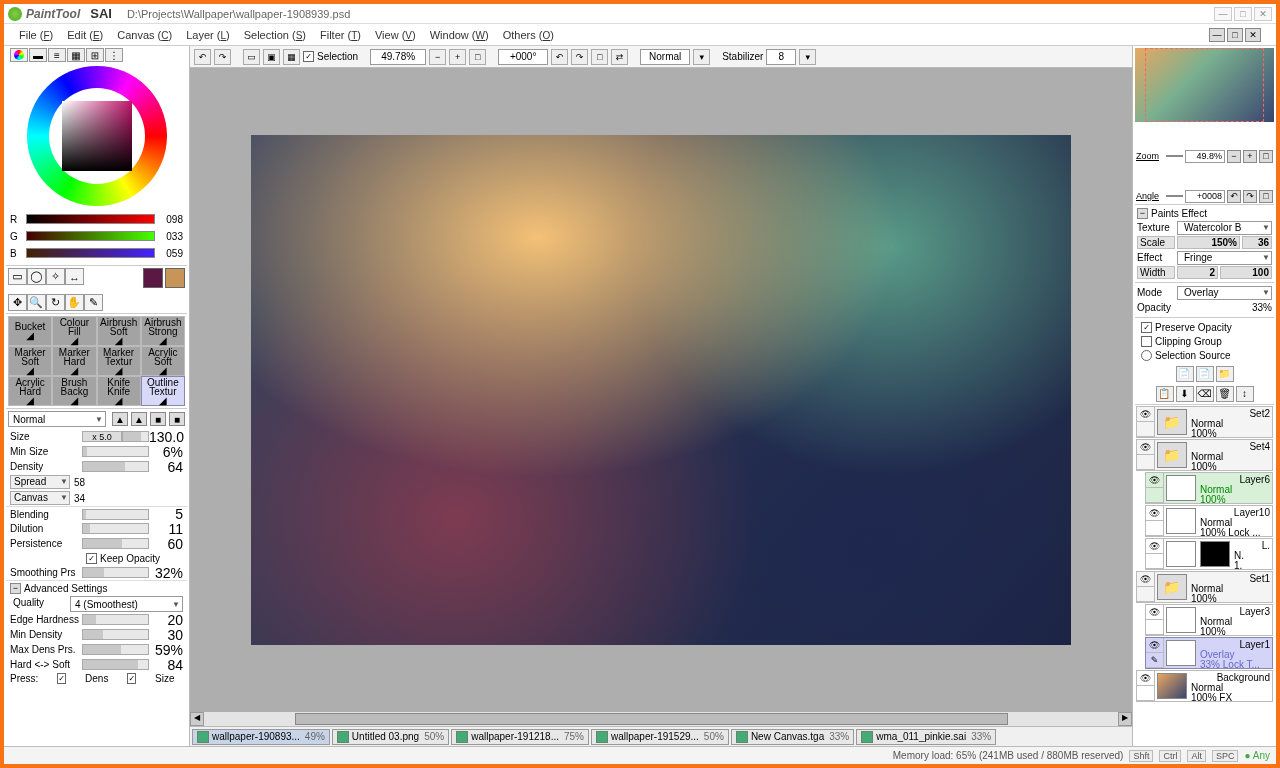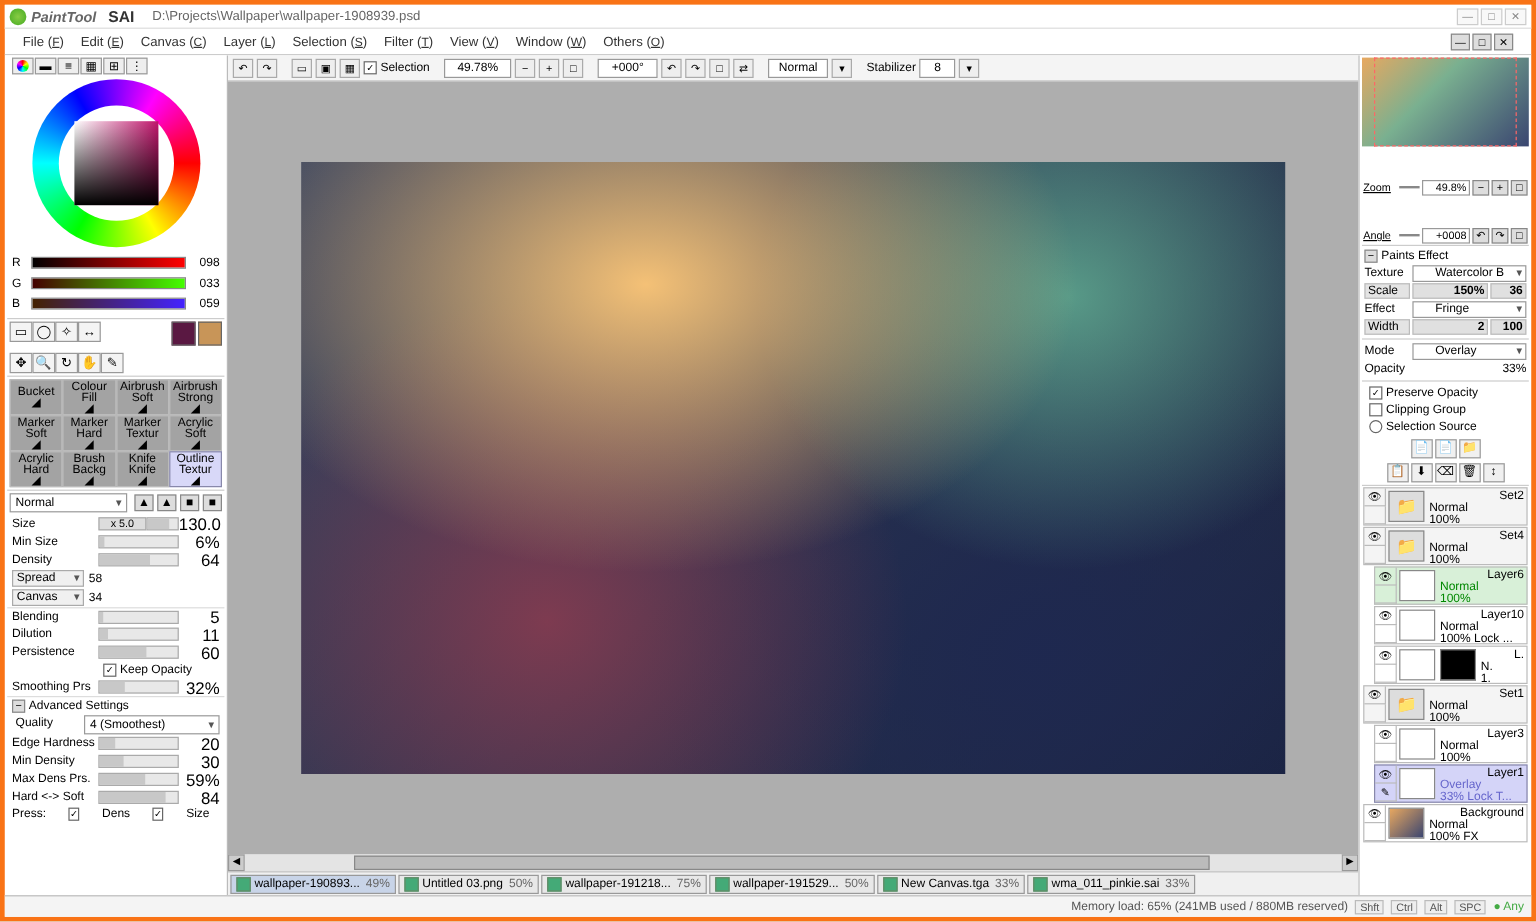--- a/index.html
+++ b/index.html
@@ -87,21 +87,21 @@
 .nav-img { width: 100%; height: 100%; background: linear-gradient(135deg, #e8a860 0%, #7ab090 40%, #3a4570 100%); }
 .nav-rect { position: absolute; left: 10px; right: 10px; top: 0; bottom: 0; border: 1px dashed #f66; }
 .nav-ctrl { display: flex; align-items: center; gap: 2px; padding: 1px; height: 16px; margin-top: 24px; }
 .nav-ctrl .nlbl { width: 28px; font-size: 9px; text-decoration: underline; }
 .nav-ctrl .nval { width: 40px; border: 1px solid #999; background: #fff; text-align: right; font-size: 9px; padding-right: 2px; height: 13px; line-height: 11px; }
 .nav-ctrl .nbtn { width: 14px; height: 13px; border: 1px solid #888; background: #ddd; font-size: 9px; text-align: center; line-height: 11px; }
 .rp-section { border-top: 1px solid #ccc; padding: 2px; }
 .rp-head { display: flex; align-items: center; gap: 3px; padding: 1px 0; }
 .rp-row { display: flex; align-items: center; height: 15px; gap: 2px; }
 .rp-row .rlbl { width: 38px; font-size: 10px; }
-.rp-row .rsel { flex: 1; border: 1px solid #999; background: #fff; font-size: 10px; padding-left: 18px; height: 14px; line-height: 12px; display: flex; justify-content: space-between; padding-right: 1px; }
+.rp-row .rsel { flex: 1; border: 1px solid #999; background: #fff; font-size: 10px; padding-left: 6px; height: 14px; line-height: 12px; display: flex; justify-content: space-between; padding-right: 1px; }
 .rp-row.sub { font-size: 9px; }
 .rp-row.sub .rlbl { background: #e4e4e4; border: 1px solid #bbb; padding-left: 2px; height: 13px; line-height: 11px; }
 .rp-row.sub .rval { background: #e0e0e0; border: 1px solid #bbb; text-align: right; padding-right: 2px; height: 13px; line-height: 11px; font-weight: bold; }
 .layer-btns { display: flex; gap: 2px; padding: 2px; justify-content: center; flex-wrap: wrap; }
 .lbtn { width: 18px; height: 16px; border: 1px solid #999; background: #f0f0f0; font-size: 10px; text-align: center; line-height: 14px; }
 .layer-list { flex: 1; overflow-y: auto; border-top: 1px solid #ccc; }
 .layer-item { display: flex; border: 1px solid #bbb; margin: 1px; background: #fff; height: 32px; }
 .layer-item.group { background: #f4f4f4; }
 .layer-item.sel { background: #d4d4f8; border-color: #88a; }
 .layer-item.sel2 { background: #d8f0d8; }
@@ -501,21 +501,21 @@
         <div class="rp-row">
             <span class="rlbl">Effect</span>
             <div class="rsel">
               <span>Fringe</span>
               <span class="arrow">▼</span>
             </div>
           </div>
         <div class="rp-row sub">
             <div class="rlbl">Width</div>
             <div class="rval" style="flex:1">2</div>
-            <div class="rval" style="width:30px">100</div>
+            <div class="rval" style="width:52px">100</div>
           </div>
       </div>
       <div class="rp-section">
         <div class="rp-row">
             <span class="rlbl">Mode</span>
             <div class="rsel">
               <span>Overlay</span>
               <span class="arrow">▼</span>
             </div>
           </div>

